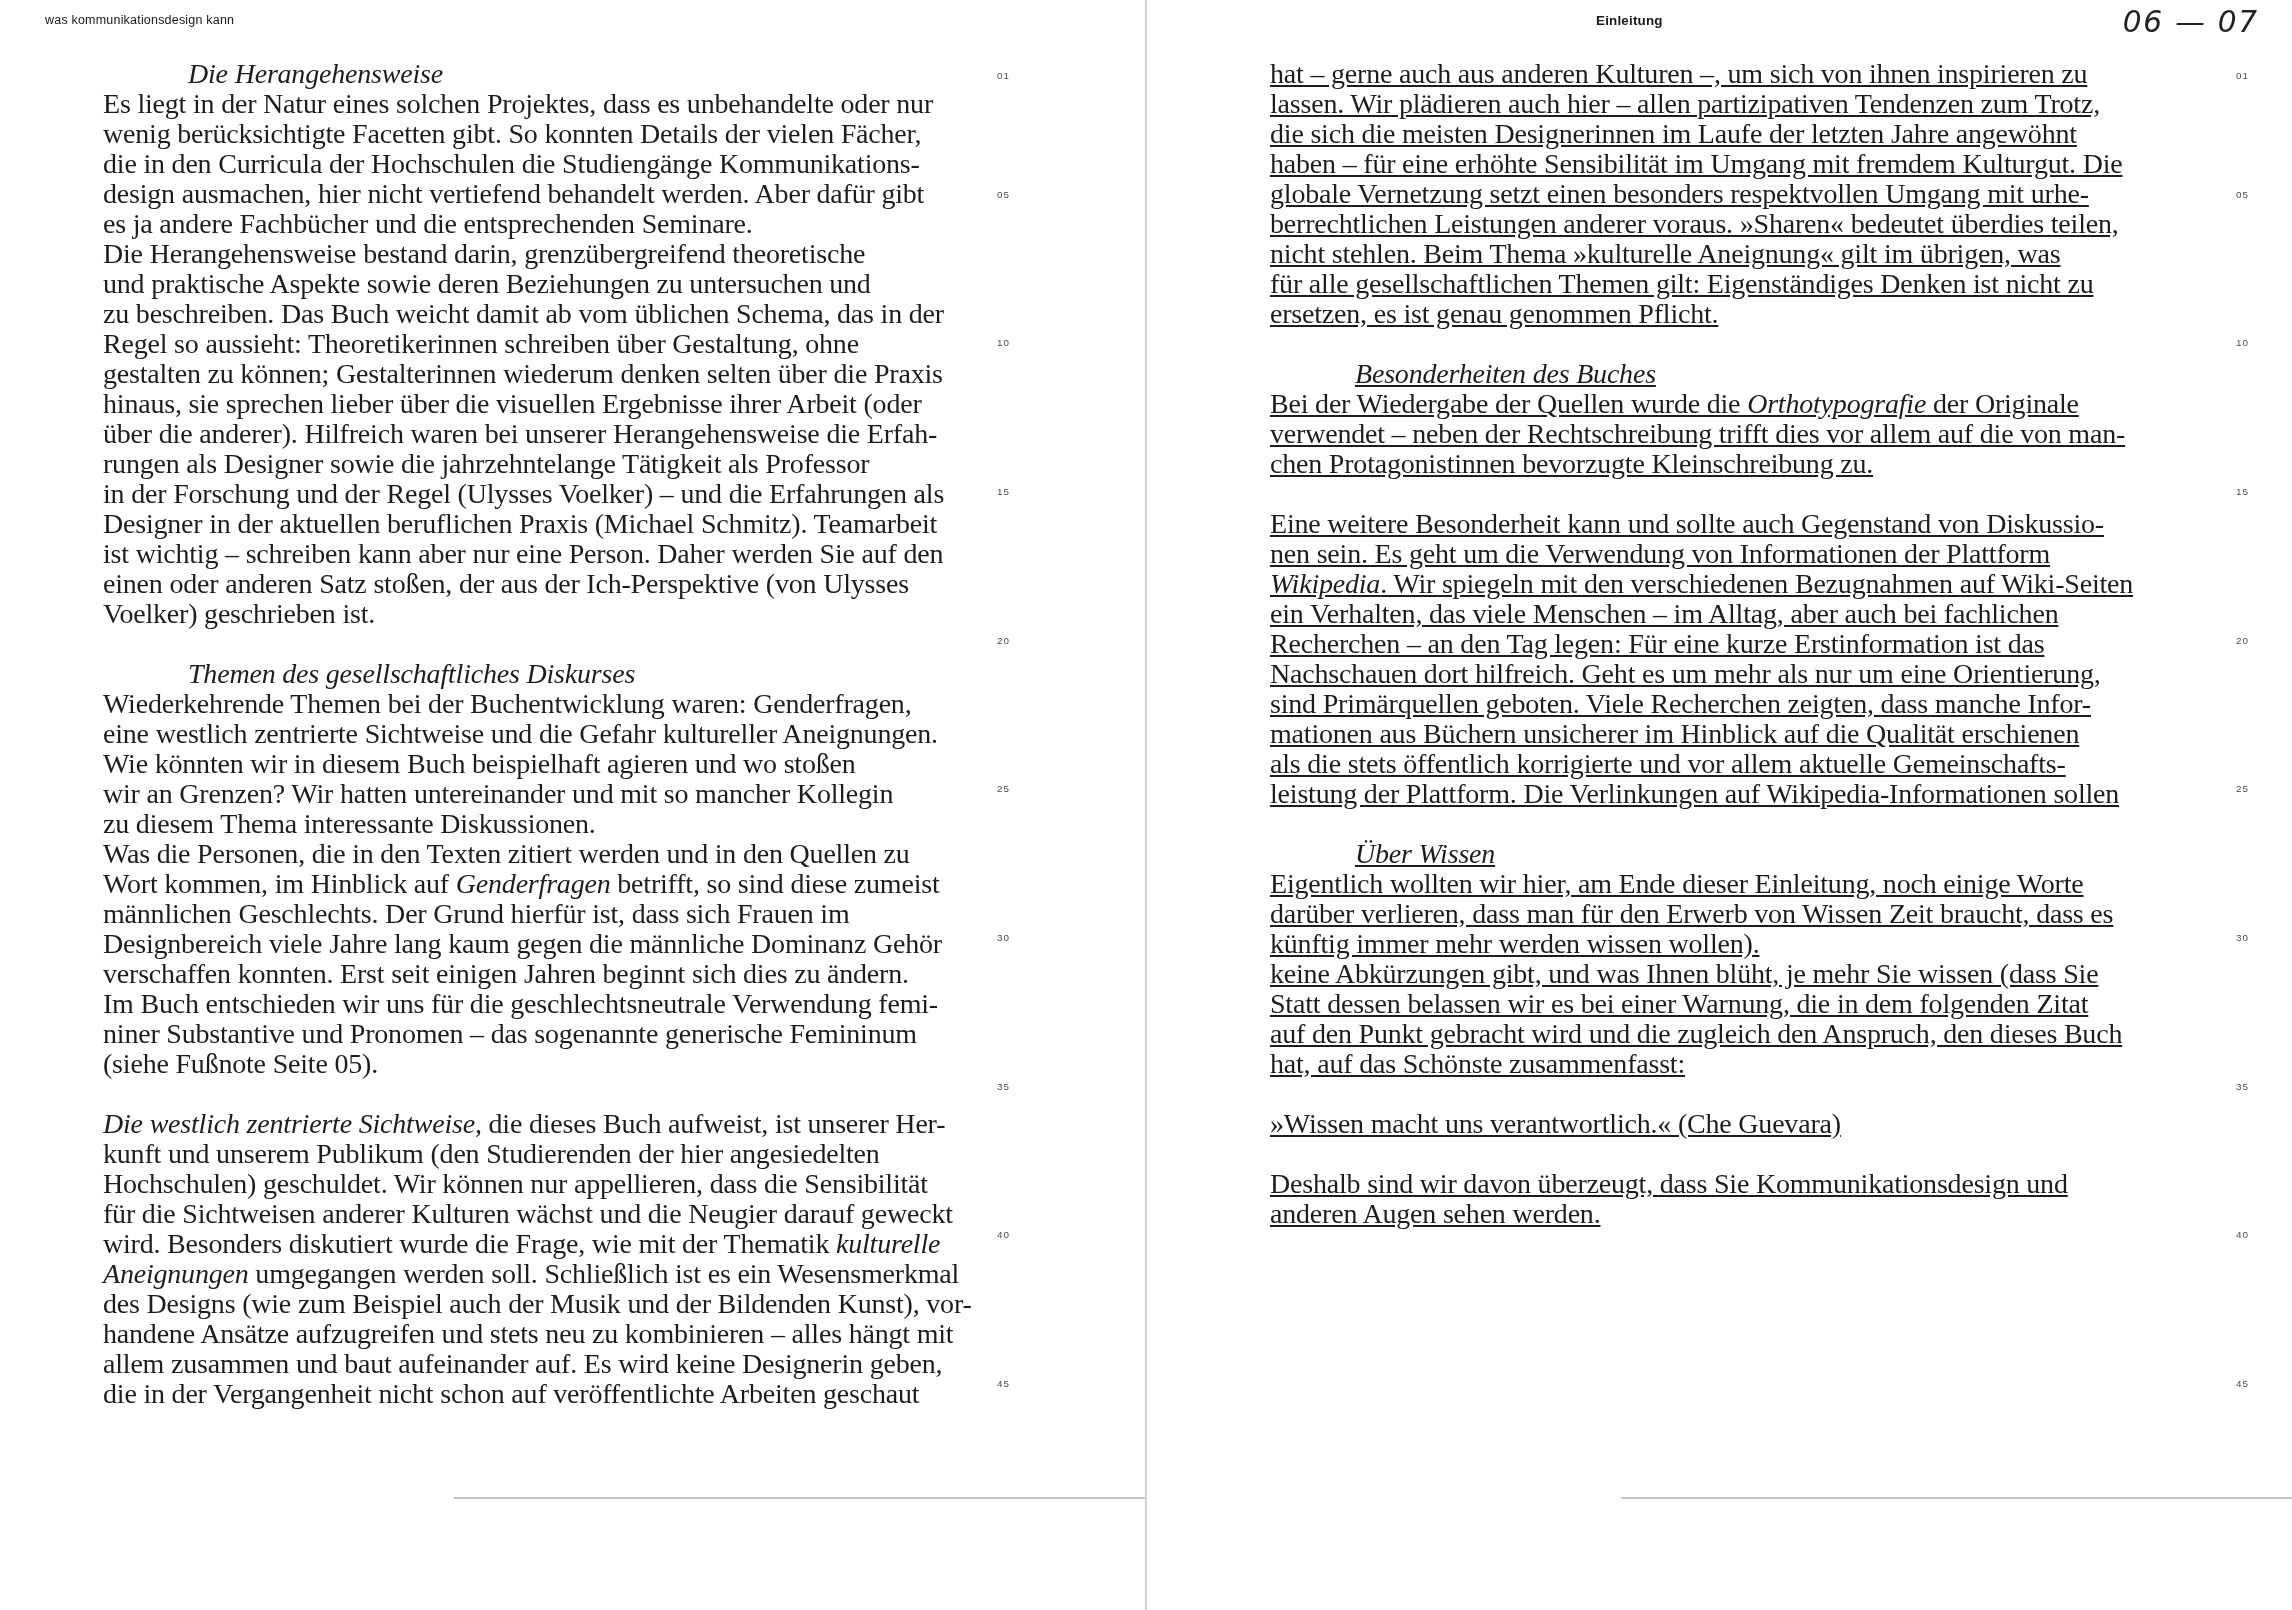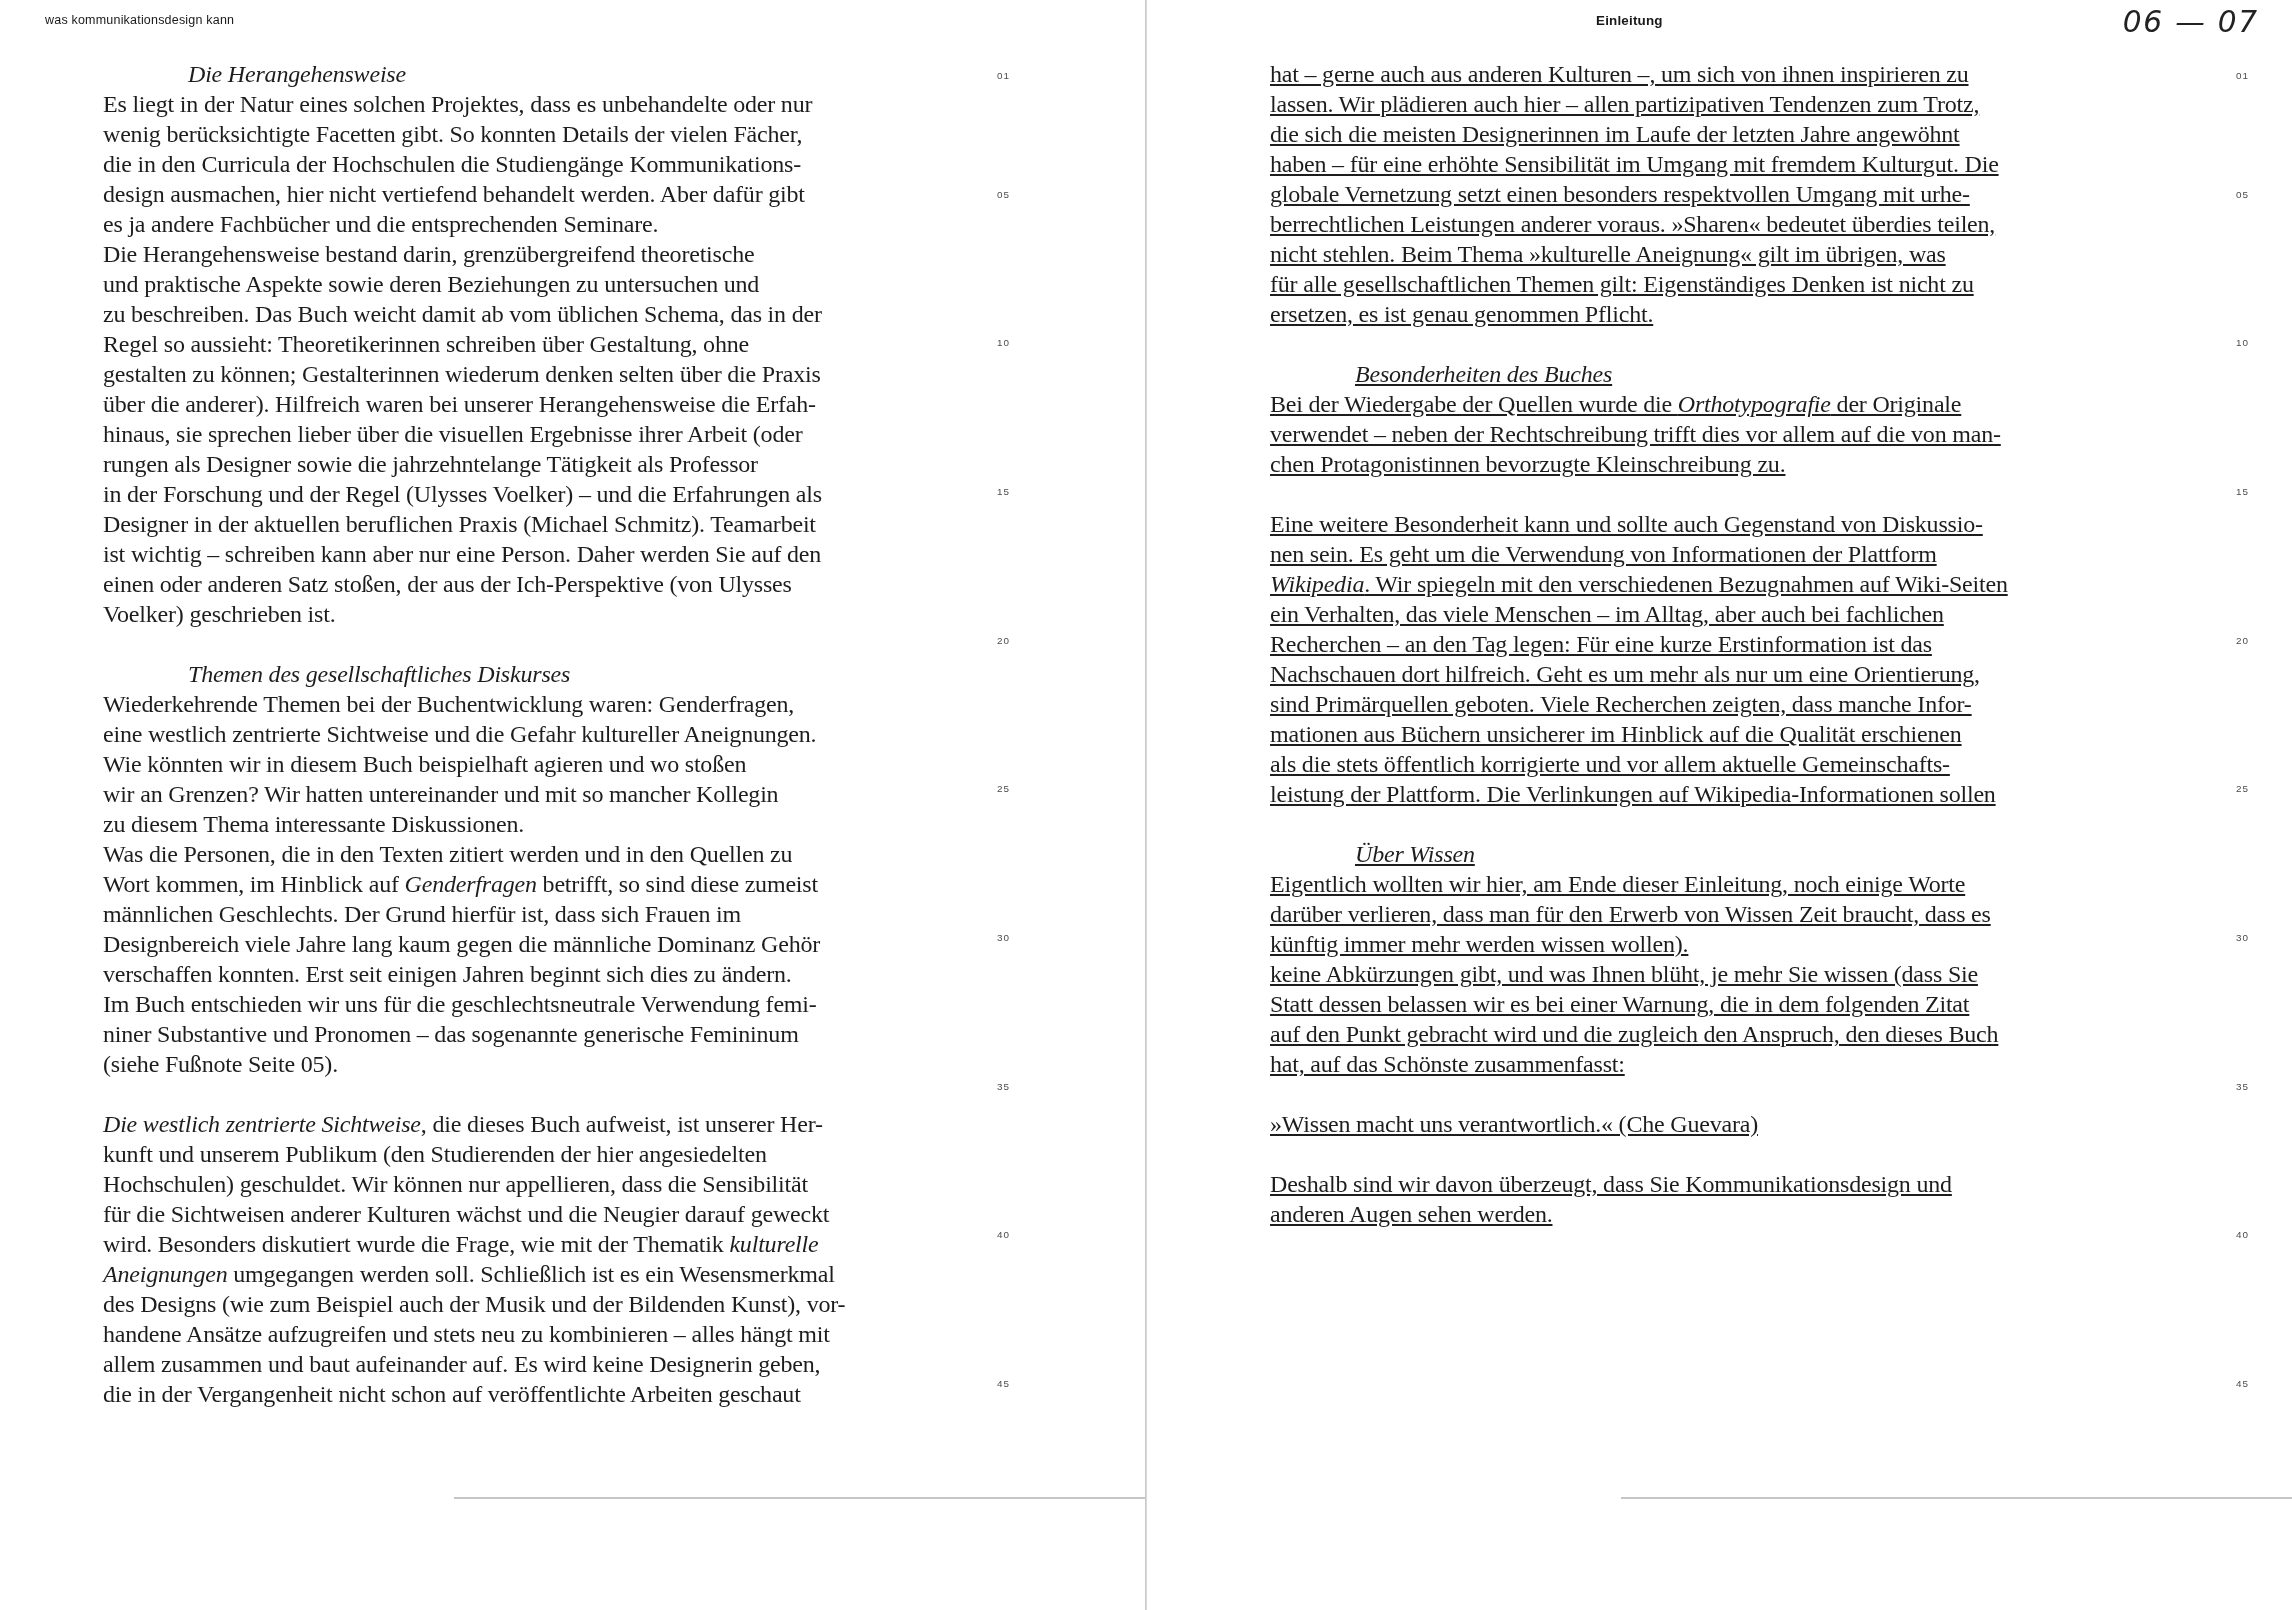--- a/index.html
+++ b/index.html
@@ -11,21 +11,21 @@
   .page-right{left:1146px;padding-left:14px;}
 
   .running-head{position:absolute;top:13.4px;font-family:"Liberation Sans","DejaVu Sans",sans-serif;
                 font-size:12.5px;color:#191919;letter-spacing:0.2px;white-space:nowrap;}
   .page-left .running-head{left:45px;}
   .page-right .running-head{left:450px;font-weight:700;font-size:13.4px;}
 
   .page-number{position:absolute;top:5.4px;right:41px;font-family:"DejaVu Sans","Liberation Sans",sans-serif;
                font-style:italic;font-size:29.6px;color:#222222;letter-spacing:1.8px;white-space:nowrap;}
 
-  .textcol{position:absolute;top:59px;left:103px;width:905px;font-size:24px;line-height:30px;
+  .textcol{position:absolute;top:59px;left:103px;width:905px;font-size:28px;line-height:30px;
            letter-spacing:-0.2px;color:#1d1d1d;}
   .textcol-right{left:124px;text-decoration:underline;}
   .line{min-height:30px;height:30px;white-space:nowrap;}
   .heading{font-style:italic;padding-left:85px;}
 
   .numcol{position:absolute;top:0;width:54px;height:1610px;}
   .numcol-left{left:997px;}
   .numcol-right{left:1090px;}
   .numcol span{position:absolute;left:0;font-family:"Liberation Sans","DejaVu Sans",sans-serif;
                font-size:9.9px;color:#4c4c4c;letter-spacing:0.9px;line-height:1;}
@@ -49,22 +49,22 @@
         <div class="line">Es liegt in der Natur eines solchen Projektes, dass es unbehandelte oder nur</div>
         <div class="line">wenig berücksichtigte Facetten gibt. So konnten Details der vielen Fächer,</div>
         <div class="line">die in den Curricula der Hochschulen die Studiengänge Kommunikations-</div>
         <div class="line">design ausmachen, hier nicht vertiefend behandelt werden. Aber dafür gibt</div>
         <div class="line">es ja andere Fachbücher und die entsprechenden Seminare.</div>
         <div class="line">Die Herangehensweise bestand darin, grenzübergreifend theoretische</div>
         <div class="line">und praktische Aspekte sowie deren Beziehungen zu untersuchen und</div>
         <div class="line">zu beschreiben. Das Buch weicht damit ab vom üblichen Schema, das in der</div>
         <div class="line">Regel so aussieht: Theoretikerinnen schreiben über Gestaltung, ohne</div>
         <div class="line">gestalten zu können; Gestalterinnen wiederum denken selten über die Praxis</div>
+        <div class="line">hinaus, sie sprechen lieber über die visuellen Ergebnisse ihrer Arbeit (oder</div>
         <div class="line">über die anderer). Hilfreich waren bei unserer Herangehensweise die Erfah-</div>
-        <div class="line">hinaus, sie sprechen lieber über die visuellen Ergebnisse ihrer Arbeit (oder</div>
         <div class="line">rungen als Designer sowie die jahrzehntelange Tätigkeit als Professor</div>
         <div class="line">in der Forschung und der Regel (Ulysses Voelker) – und die Erfahrungen als</div>
         <div class="line">Designer in der aktuellen beruflichen Praxis (Michael Schmitz). Teamarbeit</div>
         <div class="line">ist wichtig – schreiben kann aber nur eine Person. Daher werden Sie auf den</div>
         <div class="line">einen oder anderen Satz stoßen, der aus der Ich-Perspektive (von Ulysses</div>
         <div class="line">Voelker) geschrieben ist.</div>
         <div class="line"></div>
         <div class="line heading">Themen des gesellschaftliches Diskurses</div>
         <div class="line">Wiederkehrende Themen bei der Buchentwicklung waren: Genderfragen,</div>
         <div class="line">eine westlich zentrierte Sichtweise und die Gefahr kultureller Aneignungen.</div>

